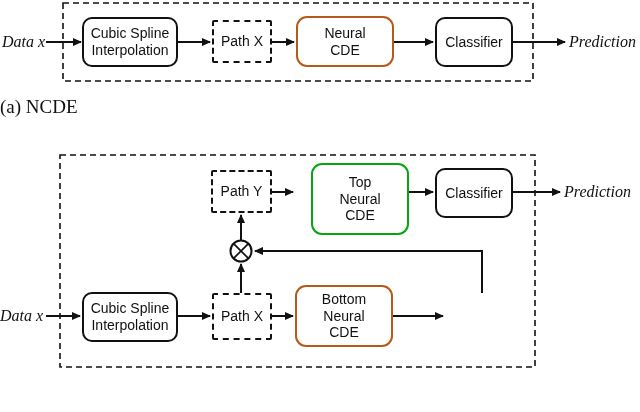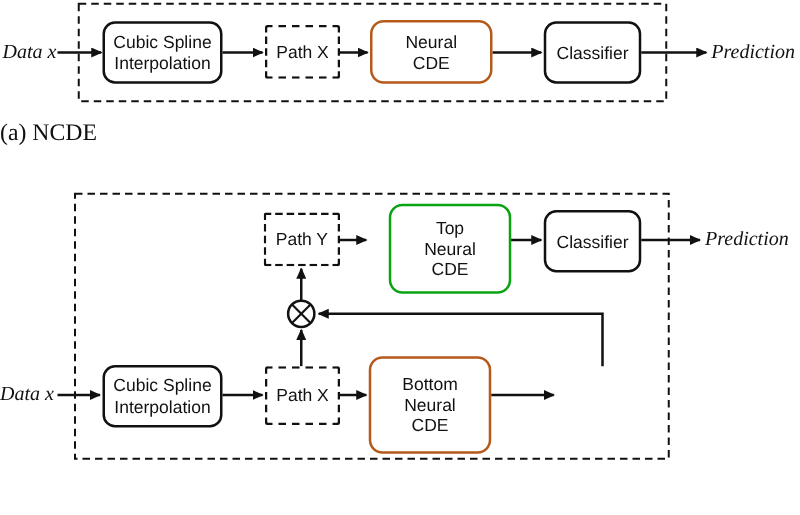--- a/index.html
+++ b/index.html
@@ -25,21 +25,21 @@
   .orange{border:2.5px solid var(--c-orange);border-radius:11px;}
   .green{border:2.5px solid var(--c-green);border-radius:11px;}
 
   .n-interp-a{left:82px;top:17px;width:96px;height:50px;}
   .n-pathx-a{left:212px;top:20px;width:60px;height:43px;}
   .n-ncde-a{left:296px;top:16px;width:98px;height:51px;}
   .n-clf-a{left:435px;top:17px;width:78px;height:50px;}
 
   .n-interp-b{left:82px;top:292px;width:96px;height:50px;}
   .n-pathx-b{left:212px;top:293px;width:60px;height:47px;}
-  .n-bncde-b{left:295px;top:285px;width:98px;height:78px;}
+  .n-bncde-b{left:295px;top:285px;width:98px;height:62px;}
   .n-att-b{left:445px;top:293px;width:72px;height:45px;}
   .n-pathy-b{left:211px;top:170px;width:61px;height:43px;}
   .n-tncde-b{left:295px;top:163px;width:98px;height:72px;margin-left:16px;}
   .n-clf-b{left:435px;top:168px;width:78px;height:50px;}
 
   .io-label{
     position:absolute;font-family:"Liberation Serif",serif;font-style:italic;
     font-size:16px;color:var(--c-ink);white-space:nowrap;
   }
   .l-datax-a{left:2px;top:33px;}

